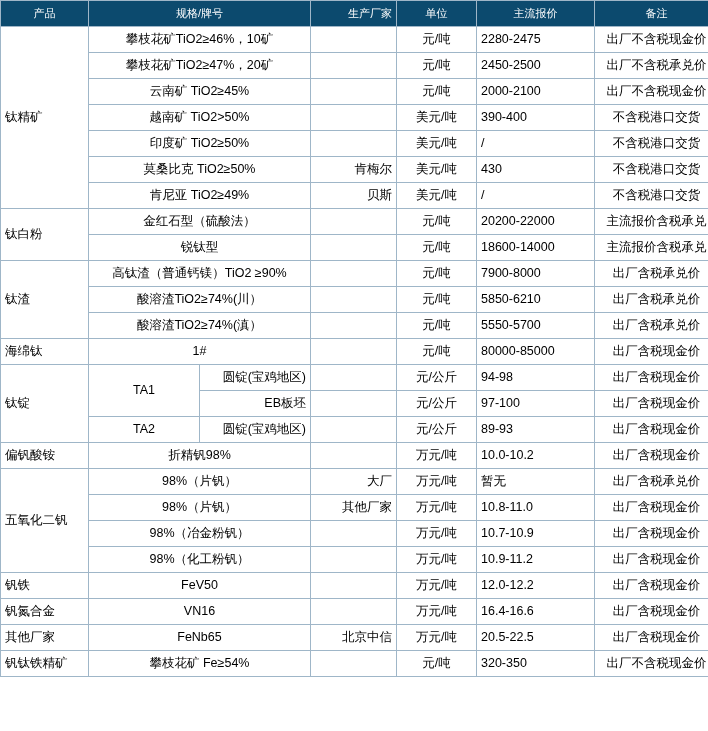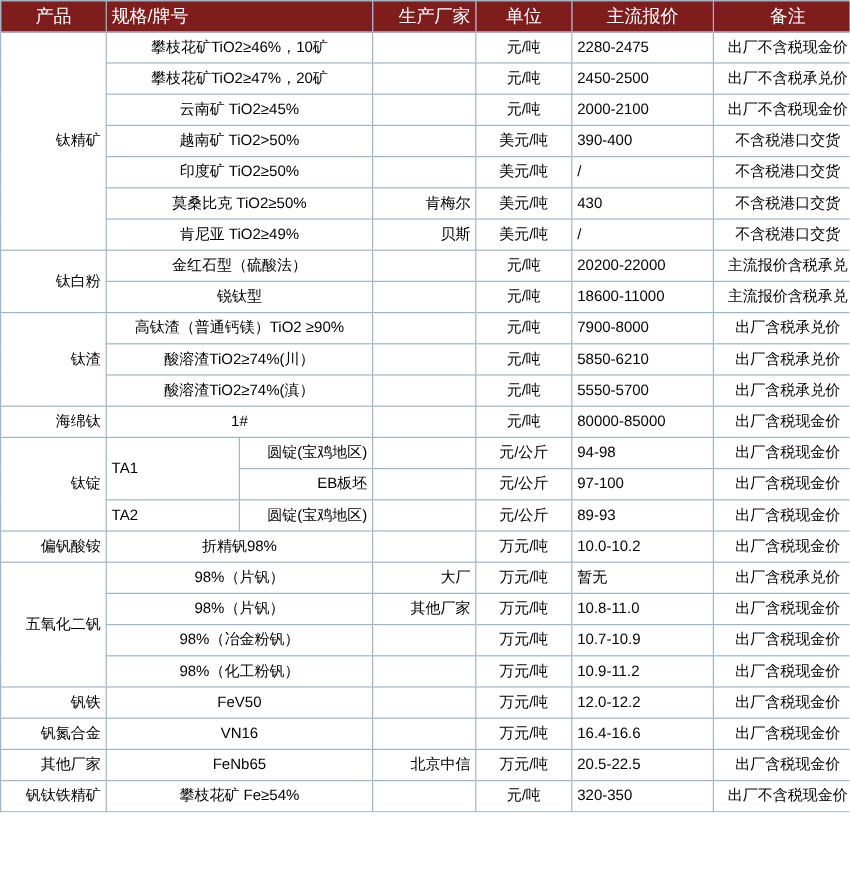--- a/index.html
+++ b/index.html
@@ -23,38 +23,38 @@
   #price-table td, #price-table th {
     border: 1px solid #9fb6c8;
     padding: 0 4px;
     height: 26px;
     line-height: 1.15;
     font-weight: normal;
     vertical-align: middle;
     box-sizing: border-box;
   }
   thead th {
-    background: #7f1d1d;
+    background: #0c4a6e;
     color: #ffffff;
     font-weight: bold;
     text-align: center;
-    font-size: 15px;
+    font-size: 11px;
     height: 30px;
     border: 1px solid #21b0ee;
   }
   .c-prod   { width: 88px;  text-align: center; font-weight: bold; }
-  .c-spec   { width: 126px; text-align: left; padding-left: 6px; }
+  .c-spec   { width: 126px; text-align: center; padding-left: 6px; }
   .c-spec2  { width: 96px;  text-align: right; padding-left: 6px; }
   .c-spec-full { text-align: center; padding-left: 6px; }
   .c-maker  { width: 86px;  text-align: right; }
   .c-unit   { width: 80px;  text-align: center; }
   .c-price  { width: 118px; }
   .c-note   { width: 124px; text-align: center; }
   .prod-cell {
-    text-align: right;
+    text-align: left;
     font-weight: bold;
   }
   .blank-area {
     height: 56px;
     background: #ffffff;
   }
 </style>
 </head>
 <body>
 
@@ -125,21 +125,21 @@
         <td class="c-spec-full" colspan="2">金红石型（硫酸法）</td>
         <td class="c-maker"></td>
         <td class="c-unit">元/吨</td>
         <td class="c-price">20200-22000</td>
         <td class="c-note">主流报价含税承兑</td>
       </tr>
       <tr>
         <td class="c-spec-full" colspan="2">锐钛型</td>
         <td class="c-maker"></td>
         <td class="c-unit">元/吨</td>
-        <td class="c-price">18600-11000</td>
+        <td class="c-price">18600-14000</td>
         <td class="c-note">主流报价含税承兑</td>
       </tr>
       <tr>
         <td class="c-prod prod-cell" rowspan="3">钛渣</td>
         <td class="c-spec-full" colspan="2">高钛渣（普通钙镁）TiO2 ≥90%</td>
         <td class="c-maker"></td>
         <td class="c-unit">元/吨</td>
         <td class="c-price">7900-8000</td>
         <td class="c-note">出厂含税承兑价</td>
       </tr>

